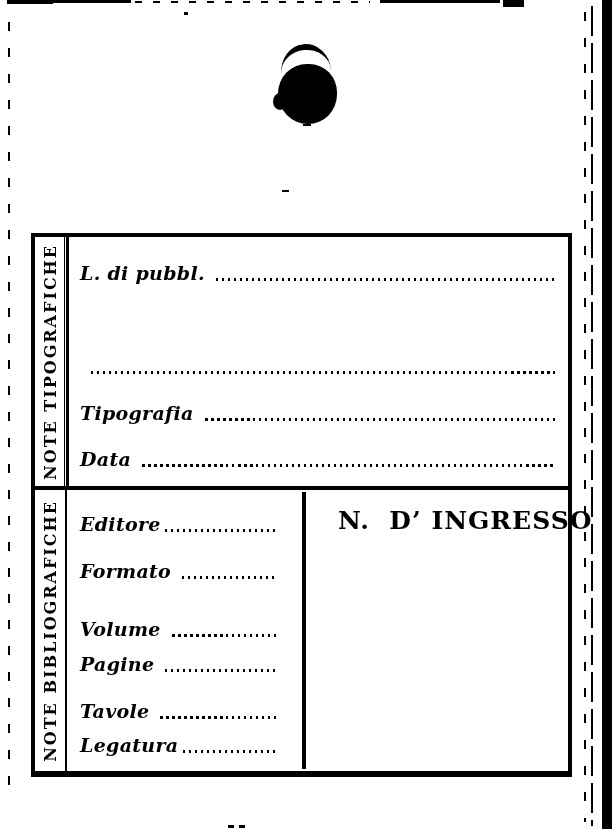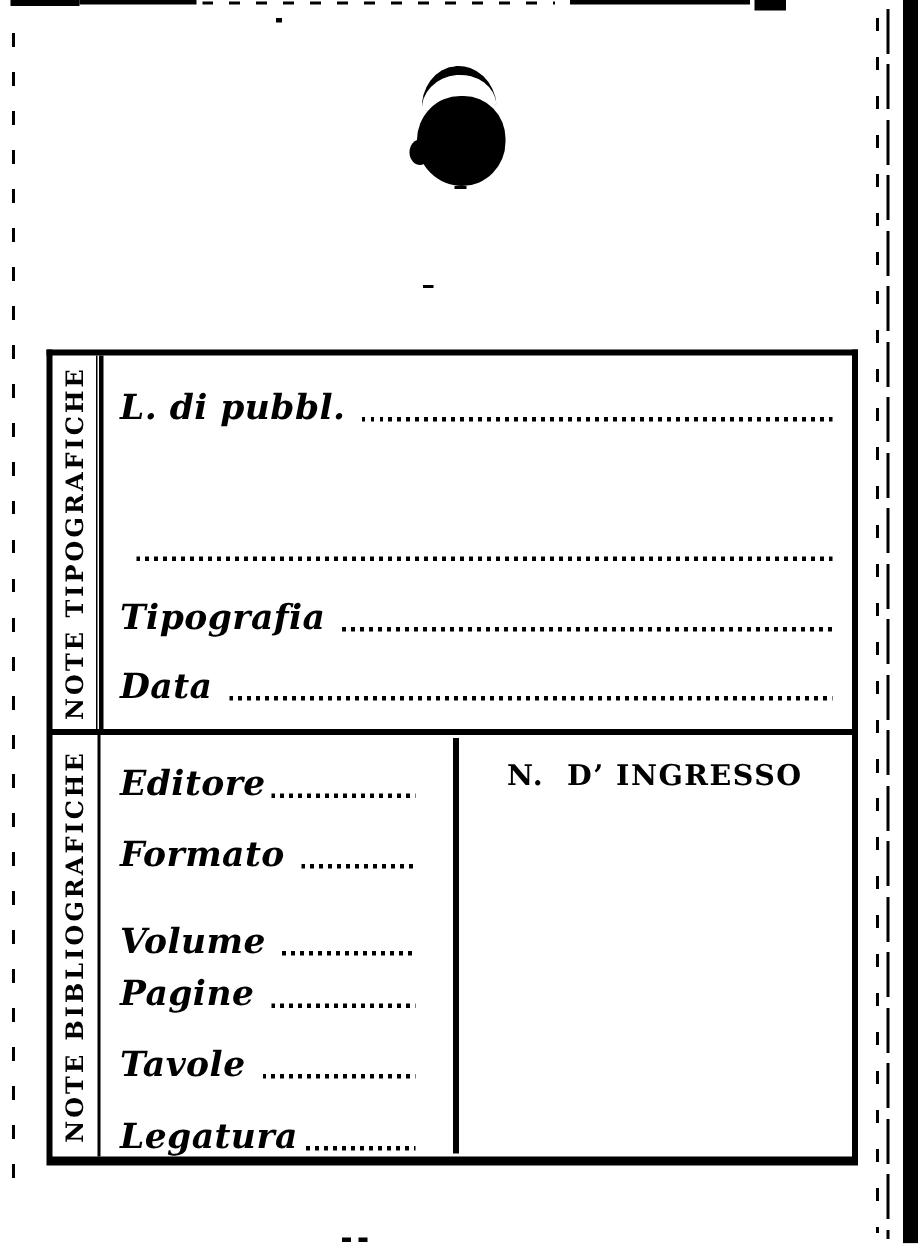--- a/index.html
+++ b/index.html
@@ -30,25 +30,25 @@
     transform:translate(-50%,-50%) rotate(-90deg);
     white-space:nowrap;
     font-weight:bold;font-size:16px;letter-spacing:2px;
   }
   .sep-double{position:absolute;left:29px;top:0;bottom:0;width:5px;border-left:1px solid #000;border-right:3px solid #000;box-sizing:border-box;}
   .sep-single{position:absolute;left:30px;top:0;bottom:0;width:2px;background:#000;}
   
   .frow{position:absolute;left:45px;height:24px;display:flex;align-items:flex-end;}
   .box1 .frow{width:475px;}
   .box2 .frow{width:197px;}
-  .flabel{font-style:italic;font-weight:600;font-size:23px;line-height:1;white-space:nowrap;letter-spacing:0.3px;}
+  .flabel{font-style:italic;font-weight:600;font-size:19px;line-height:1;white-space:nowrap;letter-spacing:0.3px;}
   .dots{flex:1;height:3px;margin-left:11px;margin-bottom:2px;background:repeating-linear-gradient(to right,#000 0 2.5px,transparent 2.5px 6px);}
   
   .panel-divider{position:absolute;left:267px;top:2px;width:4px;height:277px;background:#000;}
-  .ingresso-heading{position:absolute;left:303px;top:16px;font-size:19px;font-weight:bold;letter-spacing:1px;white-space:pre;}
+  .ingresso-heading{position:absolute;left:303px;top:16px;font-size:25px;font-weight:bold;letter-spacing:1px;white-space:pre;}
 </style>
 </head>
 <body>
 
 <div class="page">
 
   <div class="art" style="left:7px;top:0;width:46px;height:4px;"></div>
   <div class="art" style="left:53px;top:0;width:78px;height:3px;"></div>
   <div class="dashline-h" style="left:135px;top:1px;width:235px;"></div>
   <div class="art" style="left:380px;top:0;width:120px;height:3px;"></div>
@@ -113,21 +113,21 @@
       <span class="dots"></span>
     </div>
     <div class="frow" style="top:160px;">
       <span class="flabel">Pagine</span>
       <span class="dots"></span>
     </div>
     <div class="frow" style="top:207px;">
       <span class="flabel">Tavole</span>
       <span class="dots"></span>
     </div>
-    <div class="frow" style="top:255px;">
+    <div class="frow" style="top:241px;">
       <span class="flabel">Legatura</span>
       <span class="dots" style="margin-left:5px;"></span>
     </div>
 
     <div class="panel-divider"></div>
     <div class="ingresso-heading">N.  D’ INGRESSO</div>
   </section>
 
 </div>
 

